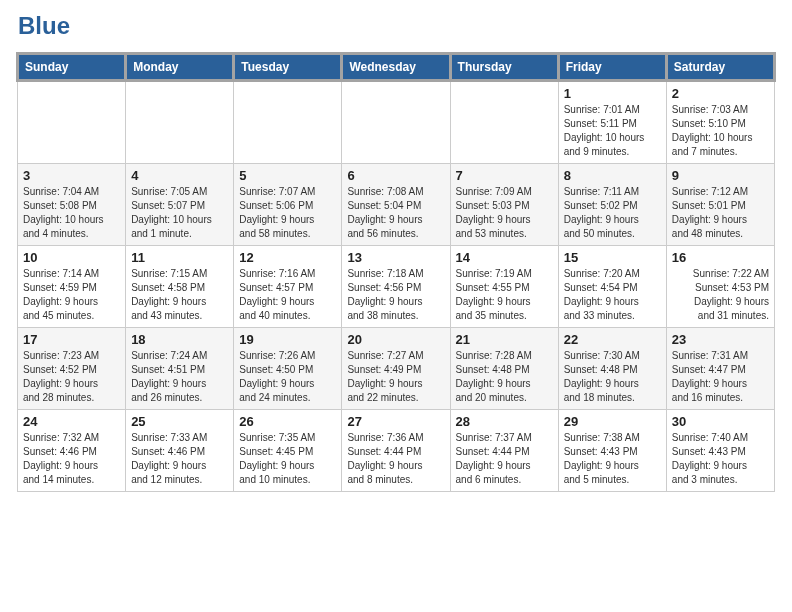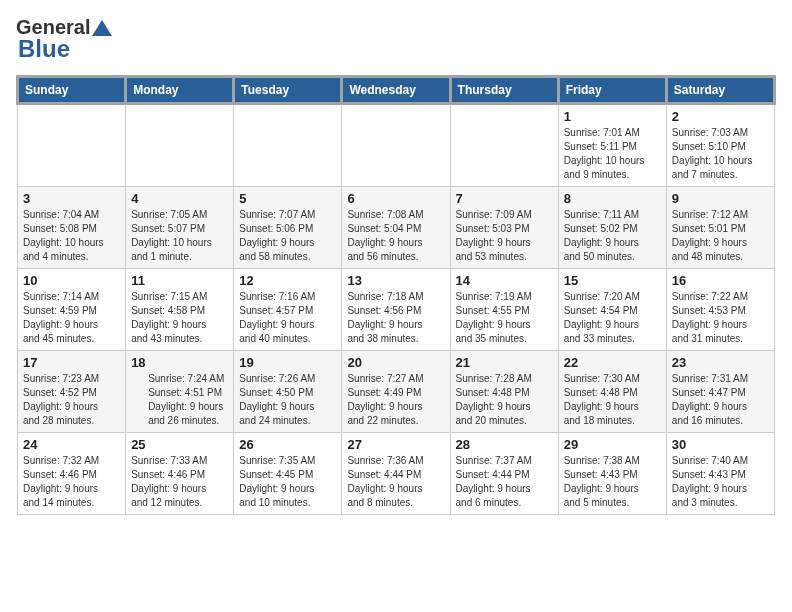--- a/index.html
+++ b/index.html
@@ -77,26 +77,20 @@
     .logo-wrapper {
       display: flex;
       align-items: center;
     }
   </style>
 </head>
 <body>
 
 <div class="header-section">
   <div class="logo-container">
-    <div class="logo-wrapper">
-      <span class="logo-general" style="font-size:20px;font-weight:bold;color:#333;">General</span>
-      <svg width="20" height="16" viewBox="0 0 20 16" style="margin-left:2px;">
-        <polygon points="0,16 10,0 20,16" fill="#2a6099"></polygon>
-      </svg>
-    </div>
     <span class="logo-blue" style="font-size:24px;font-weight:bold;color:#2a6099;margin-top:-4px;margin-left:2px;">Blue</span>
   </div>
 </div>
 
 <table class="calendar-table">
   <thead>
     <tr>
     <th>Sunday</th>
         <th>Monday</th>
         <th>Tuesday</th>
@@ -217,37 +211,37 @@
         </td>
         <td>
           <span class="day-number">15</span>
           <div class="day-info" style="white-space: pre-line;">Sunrise: 7:20 AM
 Sunset: 4:54 PM
 Daylight: 9 hours
 and 33 minutes.</div>
         </td>
         <td>
           <span class="day-number">16</span>
-          <div class="day-info" style="white-space: pre-line;">Sunrise: 7:22 AM
+          <div class="day-info" style="white-space: pre-line; text-align: right;">Sunrise: 7:22 AM
 Sunset: 4:53 PM
 Daylight: 9 hours
 and 31 minutes.</div>
         </td>
       </tr>
       <tr>
         <td>
           <span class="day-number">17</span>
           <div class="day-info" style="white-space: pre-line;">Sunrise: 7:23 AM
 Sunset: 4:52 PM
 Daylight: 9 hours
 and 28 minutes.</div>
         </td>
         <td>
           <span class="day-number">18</span>
-          <div class="day-info" style="white-space: pre-line; margin-left: 17px;">Sunrise: 7:24 AM
+          <div class="day-info" style="white-space: pre-line;">Sunrise: 7:24 AM
 Sunset: 4:51 PM
 Daylight: 9 hours
 and 26 minutes.</div>
         </td>
         <td>
           <span class="day-number">19</span>
           <div class="day-info" style="white-space: pre-line;">Sunrise: 7:26 AM
 Sunset: 4:50 PM
 Daylight: 9 hours
 and 24 minutes.</div>

